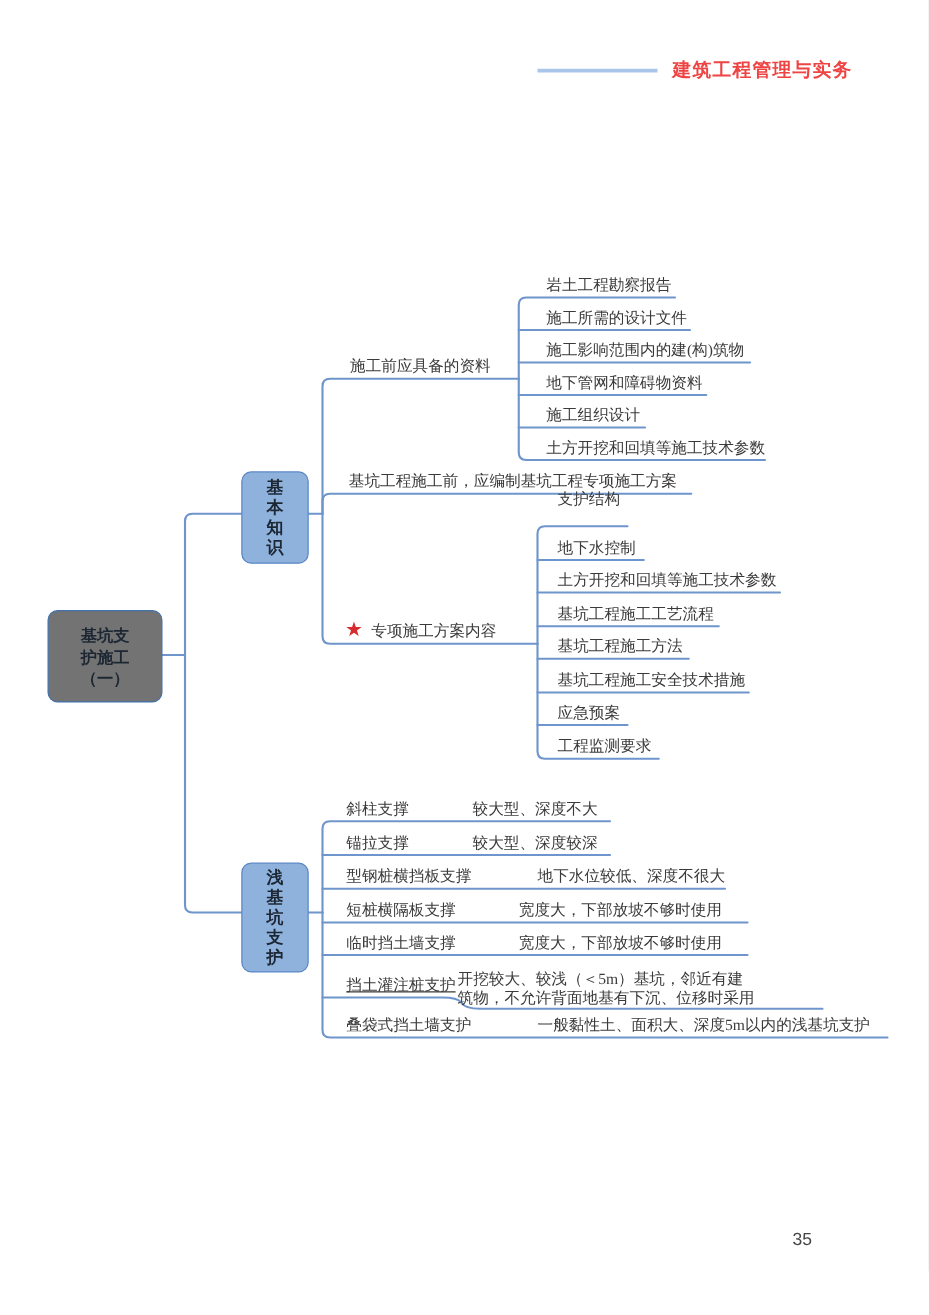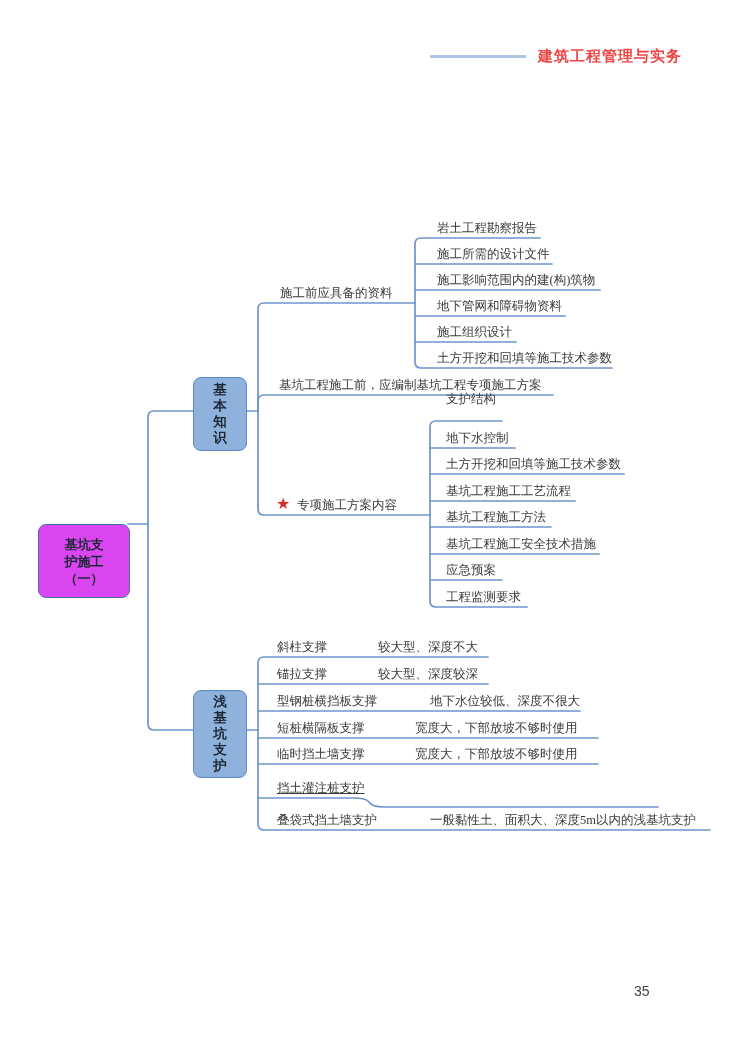--- a/index.html
+++ b/index.html
@@ -12,22 +12,22 @@
   svg.wires{position:absolute;left:0;top:0;z-index:0;}
   .txt{position:absolute;z-index:2;font-size:12.5px;line-height:15px;white-space:nowrap;}
   .txt2{white-space:pre-line;}
   
   .hdr-line{position:absolute;left:430px;top:55px;width:96px;height:3px;background:#a9c6e9;z-index:2;}
   .hdr-title{position:absolute;left:538px;top:47px;font-family:"Liberation Sans","DejaVu Sans",sans-serif;
     font-weight:bold;font-size:15px;letter-spacing:1px;color:#ef4444;z-index:2;}
   
   .node{position:absolute;z-index:2;border-radius:8px;display:flex;align-items:center;justify-content:center;
     text-align:center;white-space:pre-line;color:#1c2733;}
-  .node-root{left:38px;top:488px;width:90px;height:72px;background:#d946ef;border:1.5px solid #4272aa;
-    font-weight:bold;font-size:13px;line-height:17px;margin-top:36px;}
+  .node-root{left:38px;top:488px;width:90px;height:72px;background:#737373;border:1.5px solid #4272aa;
+    font-weight:bold;font-size:13px;line-height:17px;}
   .node-child{background:#8fb2dd;border:1.5px solid #5b87c5;font-weight:600;font-size:13.5px;line-height:16px;}
   .node-basic{left:193px;top:377px;width:52px;height:72px;}
   .node-shallow{left:193px;top:690px;width:52px;height:86px;}
   .star{position:absolute;left:276px;top:495px;z-index:2;color:#d92b2b;font-size:16px;line-height:18px;
     font-family:"DejaVu Sans",sans-serif;}
   .pagenum{position:absolute;left:634px;top:983px;font-family:"Liberation Sans","DejaVu Sans",sans-serif;
     font-size:14px;color:#444;z-index:2;}
 </style>
 </head>
 <body>
@@ -119,19 +119,21 @@
   <div class="txt" style="left:277px;top:694px;">型钢桩横挡板支撑</div>
   <div class="txt" style="left:430px;top:694px;text-align:center;">地下水位较低、深度不很大</div>
 
   <div class="txt" style="left:277px;top:721px;">短桩横隔板支撑</div>
   <div class="txt" style="left:415px;top:721px;">宽度大，下部放坡不够时使用</div>
 
   <div class="txt" style="left:277px;top:747px;">临时挡土墙支撑</div>
   <div class="txt" style="left:415px;top:747px;">宽度大，下部放坡不够时使用</div>
 
   <div class="txt" style="left:277px;top:781px;text-decoration:underline;">挡土灌注桩支护</div>
+  <div class="txt txt2" style="left:366px;top:776px;">开挖较大、较浅（＜5m）基坑，邻近有建
+筑物，不允许背面地基有下沉、位移时采用</div>
 
   <div class="txt" style="left:277px;top:813px;">叠袋式挡土墙支护</div>
   <div class="txt" style="left:430px;top:813px;">一般黏性土、面积大、深度5m以内的浅基坑支护</div>
 
   <div class="pagenum">35</div>
 
 </div>
 
 </body></html>

